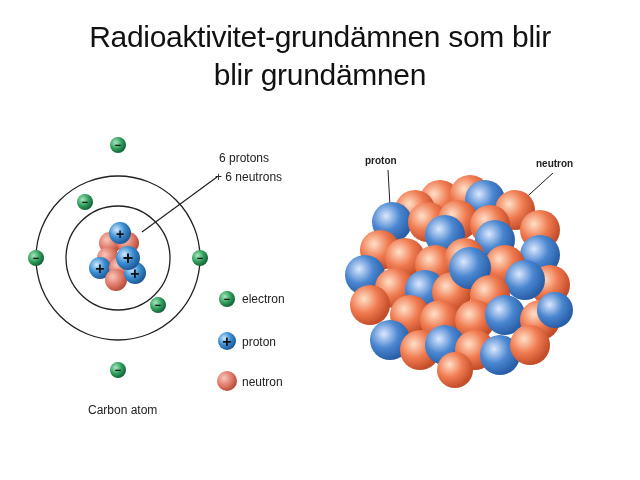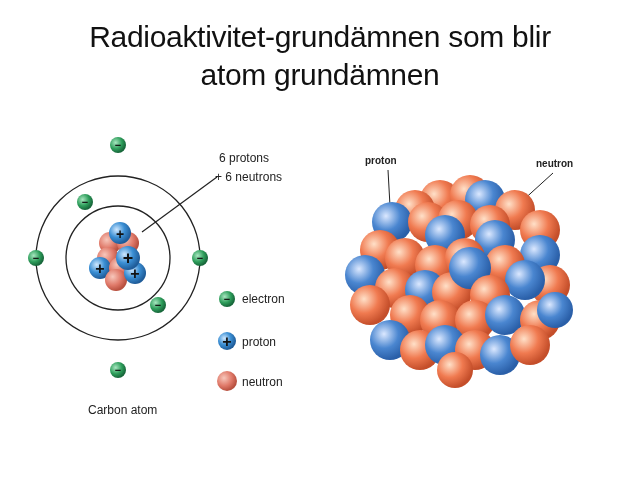--- a/index.html
+++ b/index.html
@@ -11,21 +11,21 @@
   }
   .left-diagram { position:absolute; left:20px; top:125px; width:300px; height:300px; }
   .right-diagram { position:absolute; left:340px; top:140px; width:260px; height:260px; }
   svg text { font-family:"Liberation Sans", sans-serif; }
 </style>
 </head>
 <body>
 
 <div class="title">
   <div>Radioaktivitet-grundämnen som blir</div>
-  <div>atom grundämnen</div>
+  <div>blir grundämnen</div>
 </div>
 
 <svg class="left-diagram" viewBox="0 0 300 300" width="300" height="300">
   <defs>
     <radialGradient id="gElectron" cx="35%" cy="35%" r="65%">
       <stop offset="0%" stop-color="#a8e6c0"></stop>
       <stop offset="60%" stop-color="#2e9e5b"></stop>
       <stop offset="100%" stop-color="#17663a"></stop>
     </radialGradient>
     <radialGradient id="gProton" cx="35%" cy="35%" r="65%">

